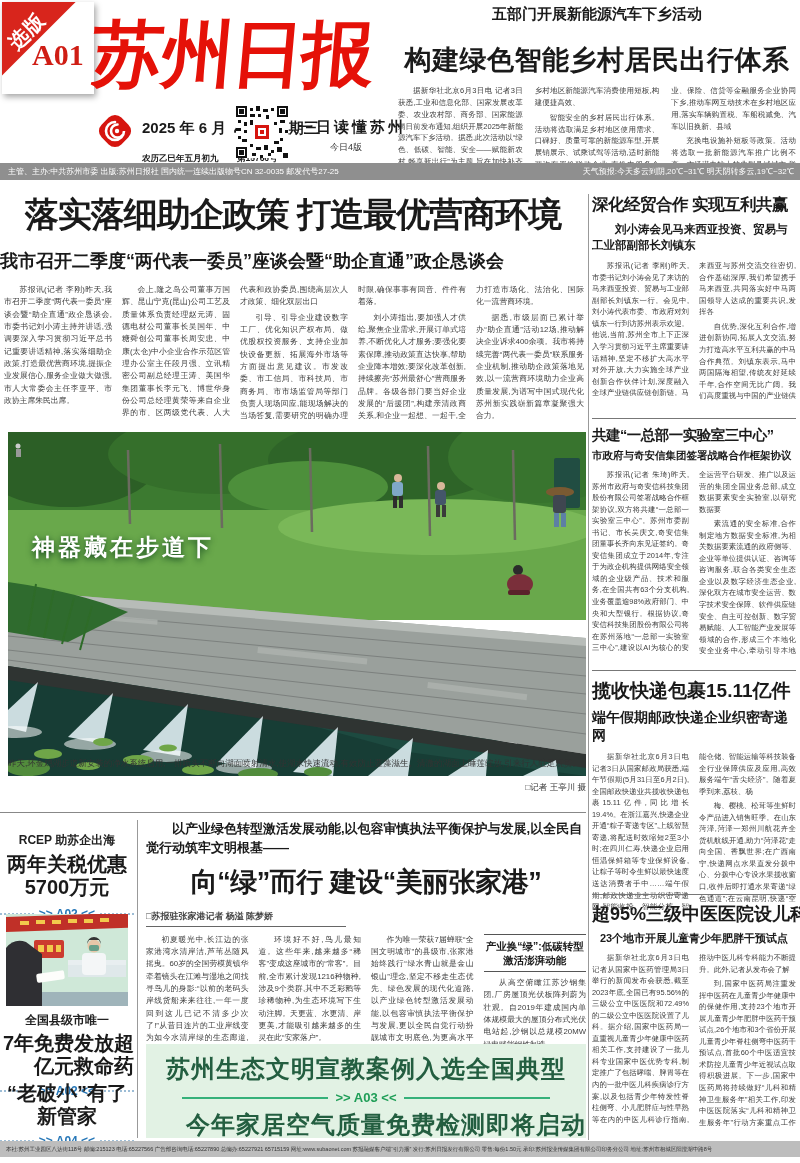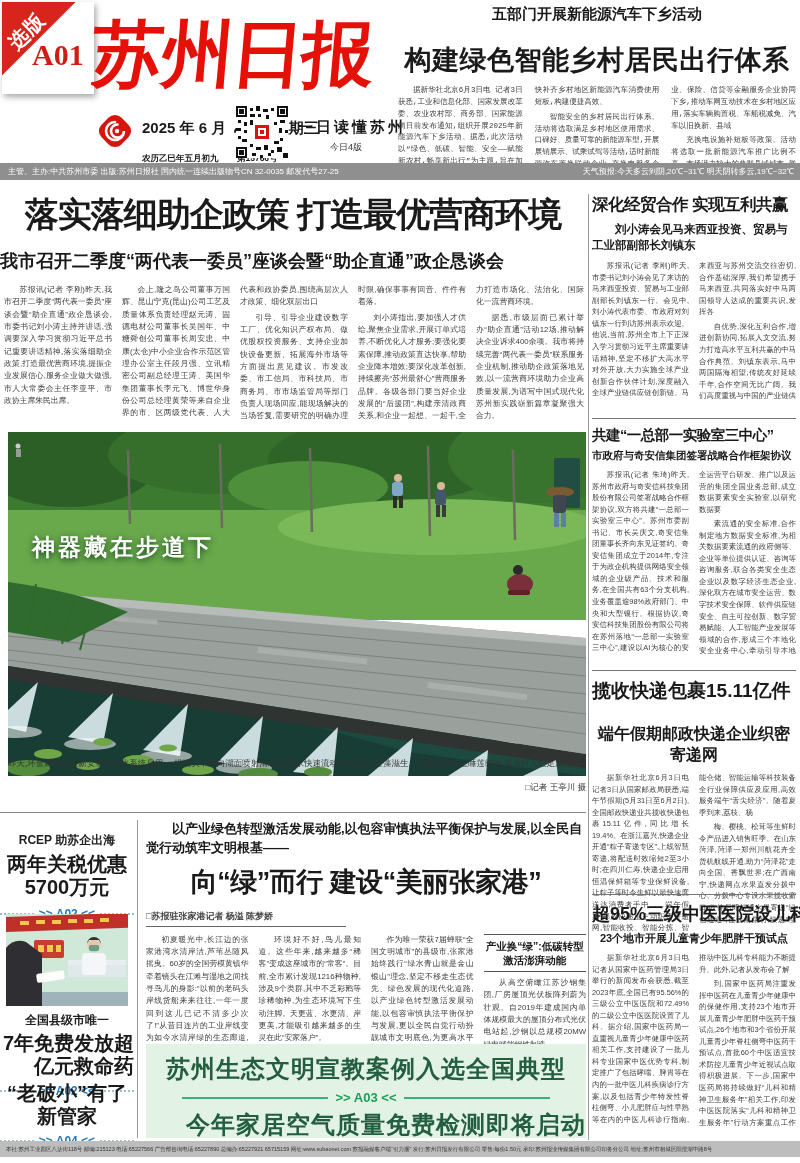--- a/index.html
+++ b/index.html
@@ -97,21 +97,21 @@
           <rect x="2" y="28" width="3" height="3"></rect>
         </g>
       <rect x="12" y="12" width="9" height="9" fill="#d6150f"></rect>
       <rect x="14" y="14" width="5" height="5" fill="#fff"></rect>
       <rect x="15" y="15" width="3" height="3" fill="#d6150f"></rect>
     </svg>
   </div>
   <div class="abs" style="left:298px;top:118px;font-size:15px;font-weight:bold;letter-spacing:3px;">一日读懂苏州</div>
   <div class="abs" style="left:298px;top:141px;width:96px;text-align:center;font-size:9px;color:#333;">今日4版</div>
 
-  <div class="abs" style="left:398px;top:0;width:398px;height:178px;font-family:Liberation Mono, monospace;">
+  <div class="abs" style="left:398px;top:0;width:398px;height:178px;">
     <div style="text-align:center;font-size:15px;font-weight:bold;margin-top:5px;">五部门开展新能源汽车下乡活动</div>
     <div class="headline" style="text-align:center;font-size:27px;margin-top:18px;letter-spacing:0.5px;">构建绿色智能乡村居民出行体系</div>
     <div class="cols3" style="margin-top:7px;height:90px;font-size:7.5px;line-height:1.58;color:#3c3c3c;">
       <p class="bodytxt">据新华社北京6月3日电 记者3日获悉,工业和信息化部、国家发展改革委、农业农村部、商务部、国家能源局日前发布通知,组织开展2025年新能源汽车下乡活动。据悉,此次活动以“绿色、低碳、智能、安全——赋能新农村,畅享新出行”为主题,旨在加快补齐乡村地区新能源汽车消费使用短板,构建便捷高效、</p>
       <p class="bodytxt">智能安全的乡村居民出行体系。活动将选取满足乡村地区使用需求、口碑好、质量可靠的新能源车型,开展展销展示、试乘试驾等活动,适时新能源汽车置换联动企业,充换电服务企业、保险、信贷等金融服务企业协同下乡,推动车网互动技术在乡村地区应用,落实车辆购置税、车船税减免、汽车以旧换新、县域</p>
       <p class="bodytxt">充换电设施补短板等政策。活动将选取一批新能源汽车推广比例不高、市场潜力较大的典型县域城市,举行专场活动,鼓励各类新能源汽车生产、销售、金融、充换电及售后服务领域经营主体共同参与,定制“购车优惠+用能支持+服务保障”一体化促销方案,健全覆盖购车、用车、养车全周期服务网络。</p>
     </div>
   </div>
 </div>
 
@@ -253,21 +253,21 @@
   <div style="font-size:10.5px;font-weight:bold;margin-top:4px;">市政府与奇安信集团签署战略合作框架协议</div>
   <div class="cols2" style="margin-top:6px;height:196px;font-size:7.4px;line-height:1.56;color:#3c3c3c;">
     <p class="bodytxt">苏报讯(记者 朱琦)昨天,苏州市政府与奇安信科技集团股份有限公司签署战略合作框架协议,双方将共建“一总部一实验室三中心”。苏州市委副书记、市长吴庆文,奇安信集团董事长齐向东见证签约。奇安信集团成立于2014年,专注于为政企机构提供网络安全领域的企业级产品、技术和服务,在全国共有63个分支机构,业务覆盖逾98%政府部门、中央和大型银行。根据协议,奇安信科技集团股份有限公司将在苏州落地“一总部一实验室三中心”,建设以AI为核心的安全运营平台研发、推广以及运营的集团全国业务总部,成立数据要素安全实验室,以研究数据要</p>
     <p class="bodytxt">素流通的安全标准,合作制定地方数据安全标准,为相关数据要素流通的政府侧等、企业等单位提供认证、咨询等咨询服务,联合各类安全生态企业以及数字经济生态企业,深化双方在城市安全运营、数字技术安全保障、软件供应链安全、自主可控创新、数字贸易赋能、人工智能产业发展等领域的合作,形成三个本地化安全业务中心,牵动引导本地数字经济相关产业的创业创新,构建互利共赢、长期稳定的合作关系。奇安信集团副总裁陈华平、江苏总经理陈翠,副市长张桥,市政府秘书长俞愉,相城区和市有关部门、单位负责同志参加活动。</p>
   </div>
 </div>
 <div class="abs railrule" style="left:592px;top:670px;width:204px;"></div>
 
 <div class="abs" style="left:592px;top:678px;width:204px;">
   <div class="headline" style="font-size:19px;white-space:nowrap;">揽收快递包裹15.11亿件</div>
-  <div style="font-size:16px;font-weight:bold;margin-top:20px;text-align:center;">端午假期邮政快递企业织密寄递网</div>
+  <div style="font-size:14px;font-weight:bold;margin-top:5px;text-align:left;">端午假期邮政快递企业织密寄递网</div>
   <div class="cols2" style="margin-top:6px;height:164px;font-size:7.4px;line-height:1.56;color:#3c3c3c;">
     <p class="bodytxt">据新华社北京6月3日电 记者3日从国家邮政局获悉,端午节假期(5月31日至6月2日),全国邮政快递业共揽收快递包裹15.11亿件,同比增长19.4%。在浙江嘉兴,快递企业开通“粽子寄递专区”,上线智慧寄递,将配送时效缩短2至3小时;在四川仁寿,快递企业启用恒温保鲜箱等专业保鲜设备,让粽子等时令生鲜以最快速度送达消费者手中……端午假期,邮政快递业主动织密寄递网,智能收投、智能分拣、智能仓储、智能运输等科技装备全行业保障供应及应用,高效服务端午“舌尖经济”。随着夏季到来,荔枝、杨</p>
     <p class="bodytxt">梅、樱桃、松茸等生鲜时令产品进入销售旺季。在山东菏泽,菏泽一郑州川航花卉全货机航线开通,助力“菏泽花”走向全国、香飘世界;在广西南宁,快递网点水果直发分拨中心、分拨中心专设水果揽收窗口,收件后即打通水果寄递“绿色通道”;在云南昆明,快递“空仓”汇集各种新鲜农产品,通过“大数据+分工车间”模式,畅销特色产品全国大市场;在四川汉源,无人机仅用7分钟便将樱桃从山上果园运输到山下收货点,为果农开通高效的“空中运输通道”,邮政快递企业在运输环节、产销对接、科技赋能、全程冷链解决方案等多方面不断升级技术与服务,特色产品寄递也在不断加码。</p>
   </div>
 </div>
 <div class="abs railrule" style="left:592px;top:894px;width:204px;"></div>
 
 <div class="abs" style="left:592px;top:902px;width:204px;">
   <div class="headline" style="font-size:18px;white-space:nowrap;">超95%三级中医医院设儿科</div>
   <div style="font-size:11px;font-weight:bold;margin-top:5px;text-align:center;">23个地市开展儿童青少年肥胖干预试点</div>

